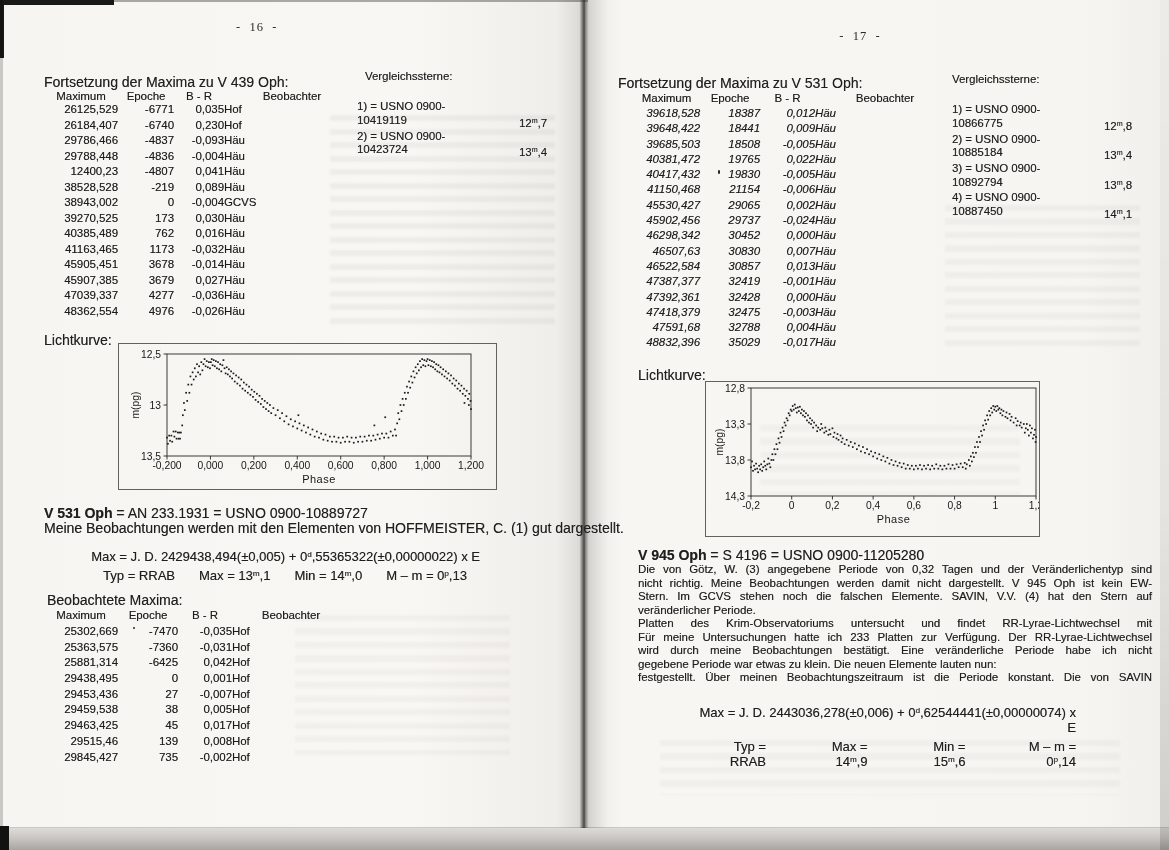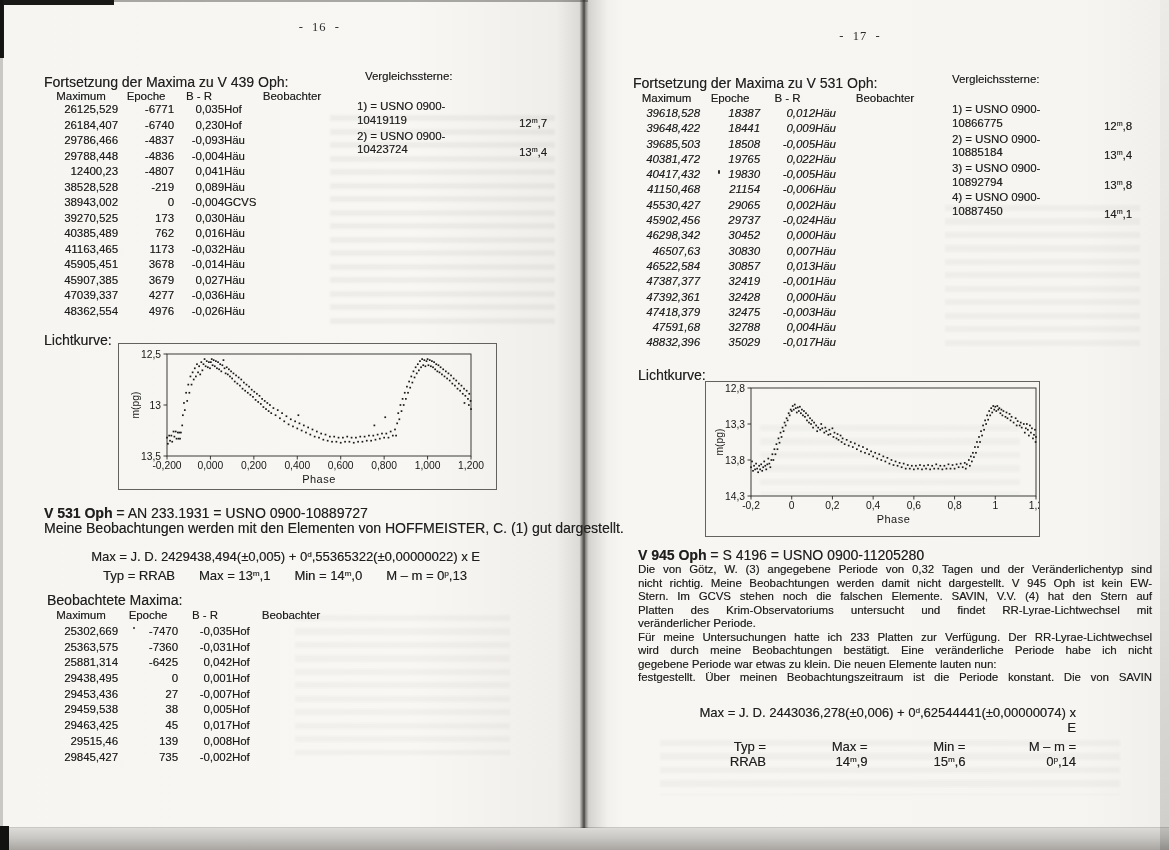--- a/index.html
+++ b/index.html
@@ -63,21 +63,21 @@
   <div class="bg page-bg-right"></div>
 
   <div class="ghost" style="left:330px;top:115px;width:225px;height:210px;"></div>
   <div class="ghost" style="left:295px;top:615px;width:215px;height:140px;opacity:.4;"></div>
   <div class="ghost" style="left:945px;top:205px;width:195px;height:145px;opacity:.45;"></div>
   <div class="ghost" style="left:760px;top:425px;width:260px;height:70px;opacity:.35;"></div>
   <div class="ghost" style="left:660px;top:740px;width:460px;height:55px;opacity:.4;"></div>
 
   <div class="layer">
 
-    <div class="abs pagenum" style="left:260px;top:20px;width:80px;text-align:right;">-  16  -</div>
+    <div class="abs pagenum" style="left:236px;top:20px;width:80px;text-align:left;">-  16  -</div>
 
     <div class="abs fs ink" style="left:44px;top:76px;">Fortsetzung der Maxima zu V 439 Oph:</div>
 
     <div class="grid g16 ink" style="left:44px;top:89px;">
       <span class="td th">Maximum</span>
       <span class="td th">Epoche</span>
       <span class="td th">B - R</span>
       <span class="td th">Beobachter</span>
     </div>
 
@@ -538,21 +538,21 @@
         <div class="tr">
           <span class="td num">29845,427</span>
           <span class="td num">735</span>
           <span class="td num">-0,002</span>
           <span class="td obs">Hof</span>
         </div>
       </div>
 
     <div class="abs pagenum" style="left:820px;top:29px;width:80px;text-align:center;">-  17  -</div>
 
-    <div class="abs fs ink" style="left:633px;top:77px;">Fortsetzung der Maxima zu V 531 Oph:</div>
+    <div class="abs fs ink" style="left:618px;top:77px;">Fortsetzung der Maxima zu V 531 Oph:</div>
 
     <div class="grid g17 ink" style="left:633px;top:91px;">
       <span class="td th">Maximum</span>
       <span class="td th">Epoche</span>
       <span class="td th">B - R</span>
       <span class="td th">Beobachter</span>
     </div>
     <div class="grid g17 ink" style="left:633px;top:106px;font-style:italic;">
 
         <div class="tr">
@@ -949,23 +949,23 @@
       <span class="bold">V 945 Oph</span><span> = S 4196 = USNO 0900-11205280</span>
     </div>
     <div class="abs ink" style="left:638px;top:563px;">
 
         <div class="pline just">Die von Götz, W. (3) angegebene Periode von 0,32 Tagen und der Veränderlichentyp sind</div>
 
         <div class="pline just">nicht richtig. Meine Beobachtungen werden damit nicht dargestellt. V 945 Oph ist kein EW-</div>
 
         <div class="pline just">Stern. Im GCVS stehen noch die falschen Elemente. SAVIN, V.V. (4) hat den Stern auf</div>
 
+        <div class="pline">veränderlicher Periode.</div>
+
         <div class="pline just">Platten des Krim-Observatoriums untersucht und findet RR-Lyrae-Lichtwechsel mit</div>
-
-        <div class="pline">veränderlicher Periode.</div>
 
         <div class="pline just">Für meine Untersuchungen hatte ich 233 Platten zur Verfügung. Der RR-Lyrae-Lichtwechsel</div>
 
         <div class="pline just">wird durch meine Beobachtungen bestätigt. Eine veränderliche Periode habe ich nicht</div>
 
         <div class="pline">gegebene Periode war etwas zu klein. Die neuen Elemente lauten nun:</div>
 
         <div class="pline just">festgestellt. Über meinen Beobachtungszeitraum ist die Periode konstant. Die von SAVIN</div>
       </div>
 

